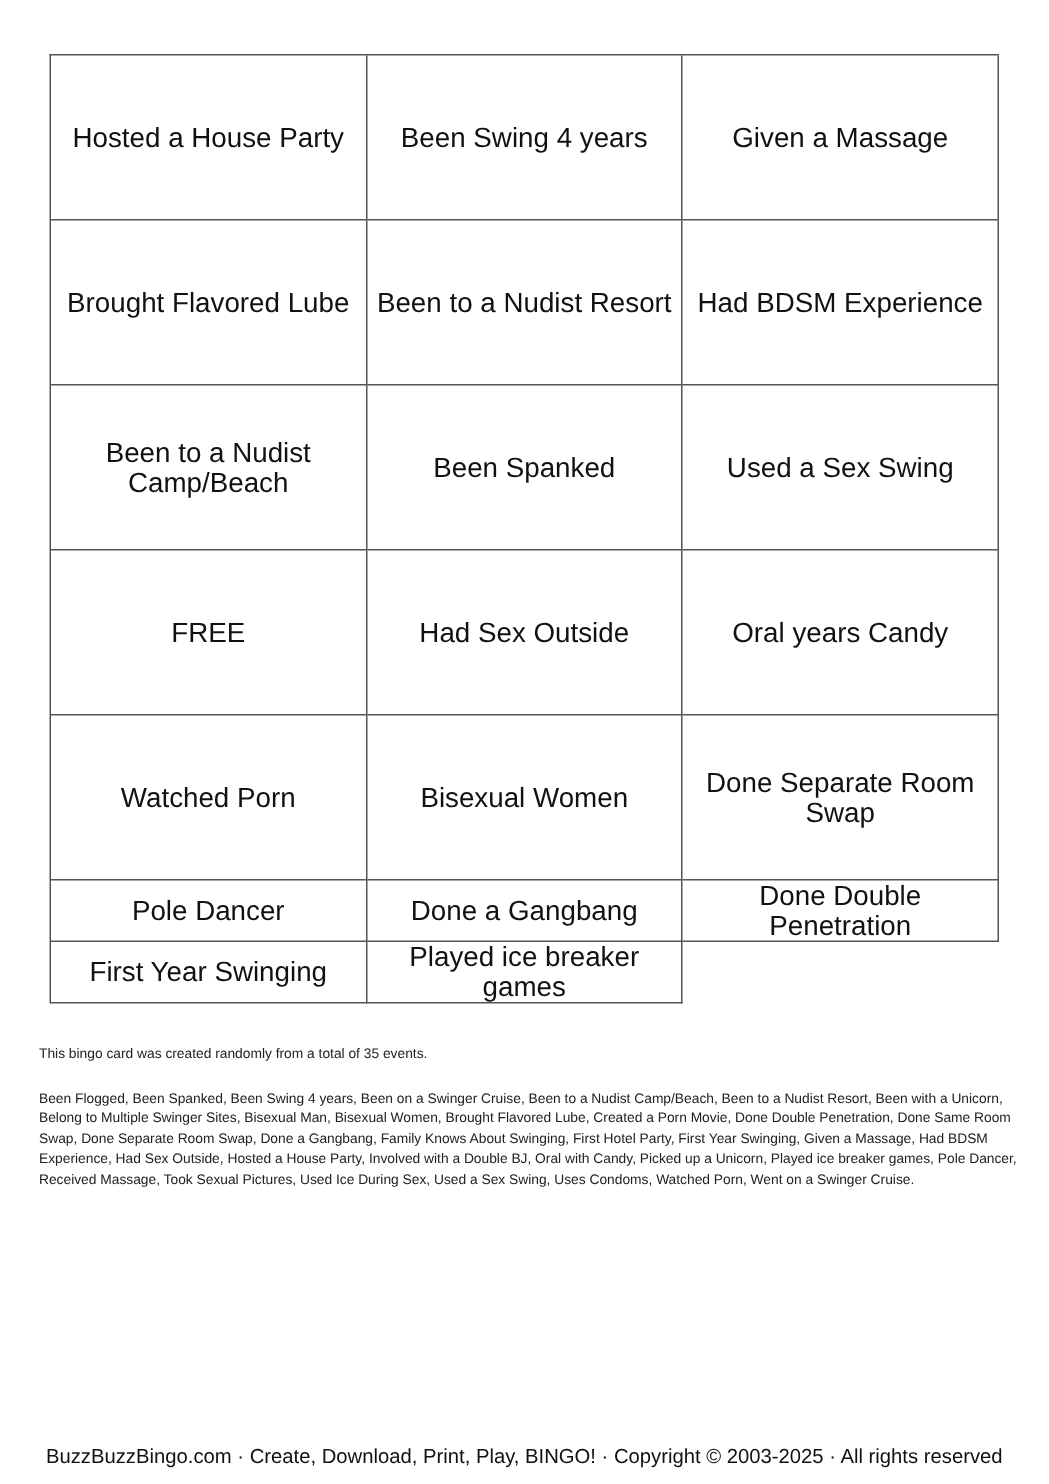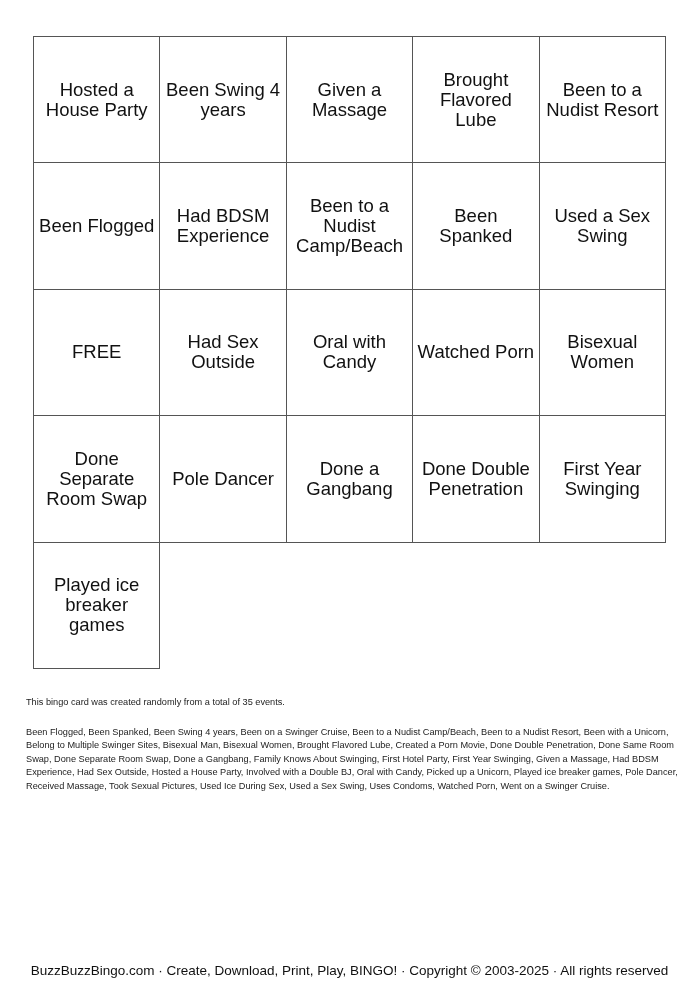--- a/index.html
+++ b/index.html
@@ -1,47 +1,46 @@
 <!DOCTYPE html>
 <html><head>
 <meta charset="utf-8">
 <style>
   html, body { margin: 0; padding: 0; background: #ffffff; }
   body { width: 699px; height: 989px; position: relative; overflow: hidden;
          font-family: "Liberation Sans", sans-serif; color: #111; }
   .grid { position: absolute; left: 33px; top: 36px; width: 633px; height: 633px;
-          display: grid; grid-template-columns: repeat(5, 1fr); grid-template-rows: repeat(5, 1fr);
+          display: grid; grid-template-columns: repeat(3, 1fr); grid-template-rows: repeat(5, 1fr);
           border-top: 1px solid #555; border-left: 1px solid #555; box-sizing: border-box; }
   .cell { border-right: 1px solid #555; border-bottom: 1px solid #555; display: flex;
           align-items: center; justify-content: center; text-align: center;
           font-size: 18.5px; line-height: 20px; padding: 0 4px; box-sizing: border-box; color: #111; }
   .info { position: absolute; left: 10px; top: 680px; width: 684px; font-size: 9.2px; line-height: 13.6px; color: #222; }
   .info p { margin: 16px; }
   .footer { position: absolute; left: 0; top: 963px; width: 699px; text-align: center; font-size: 13.5px; color: #111; }
 </style>
 </head>
 <body>
 
 <div class="grid">
   <div class="cell">Hosted a House Party</div>
   <div class="cell">Been Swing 4 years</div>
   <div class="cell">Given a Massage</div>
   <div class="cell">Brought Flavored Lube</div>
 
   <div class="cell">Been to a Nudist Resort</div>
-  <div class="cell">Been Flogged</div>
   <div class="cell">Had BDSM Experience</div>
   <div class="cell">Been to a Nudist Camp/Beach</div>
 
   <div class="cell">Been Spanked</div>
   <div class="cell">Used a Sex Swing</div>
   <div class="cell">FREE</div>
   <div class="cell">Had Sex Outside</div>
 
-  <div class="cell">Oral with Candy</div>
+  <div class="cell">Oral years Candy</div>
   <div class="cell">Watched Porn</div>
   <div class="cell">Bisexual Women</div>
   <div class="cell">Done Separate Room Swap</div>
   <div class="cell">Pole Dancer</div>
 
   <div class="cell">Done a Gangbang</div>
   <div class="cell">Done Double Penetration</div>
   <div class="cell">First Year Swinging</div>
   <div class="cell">Played ice breaker games</div>
 </div>

